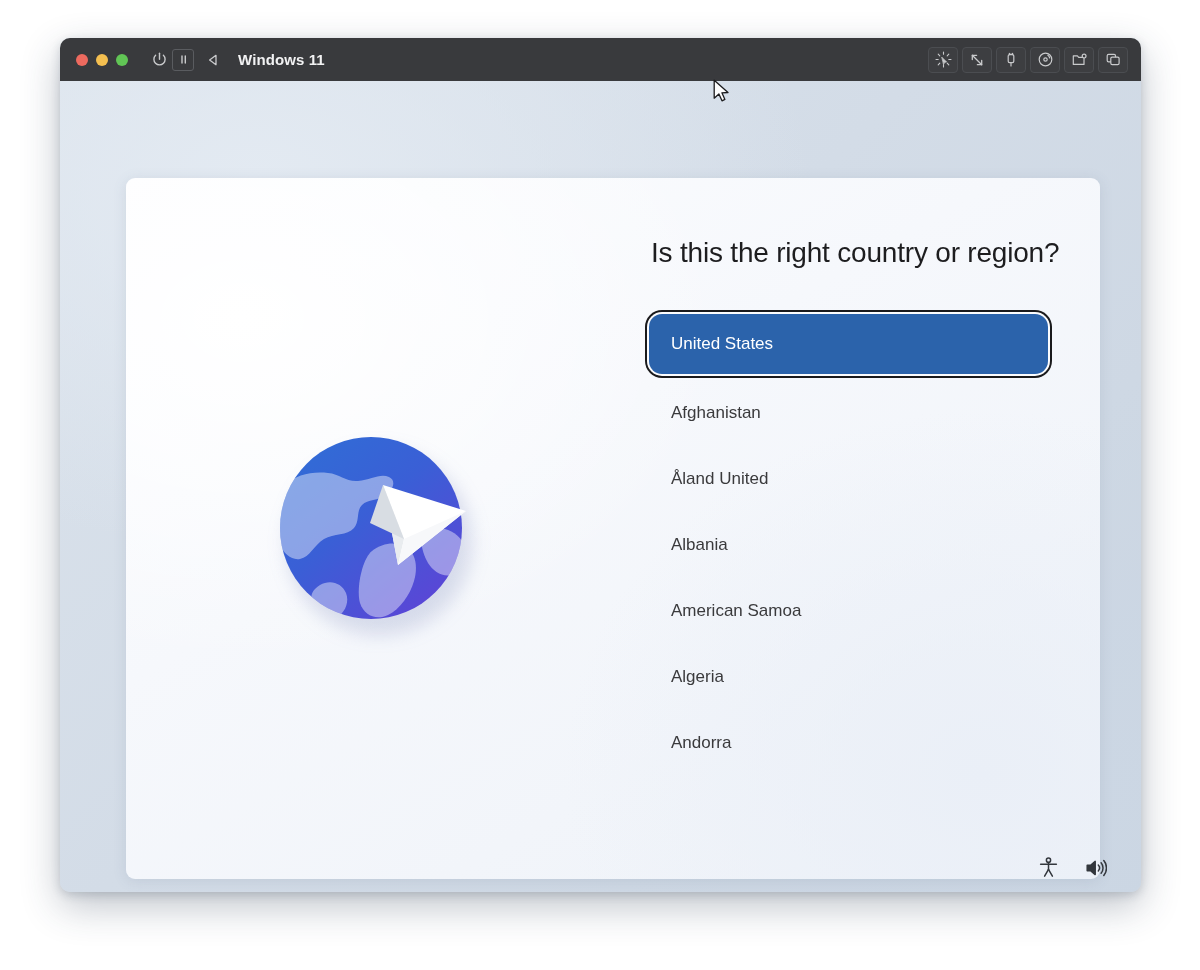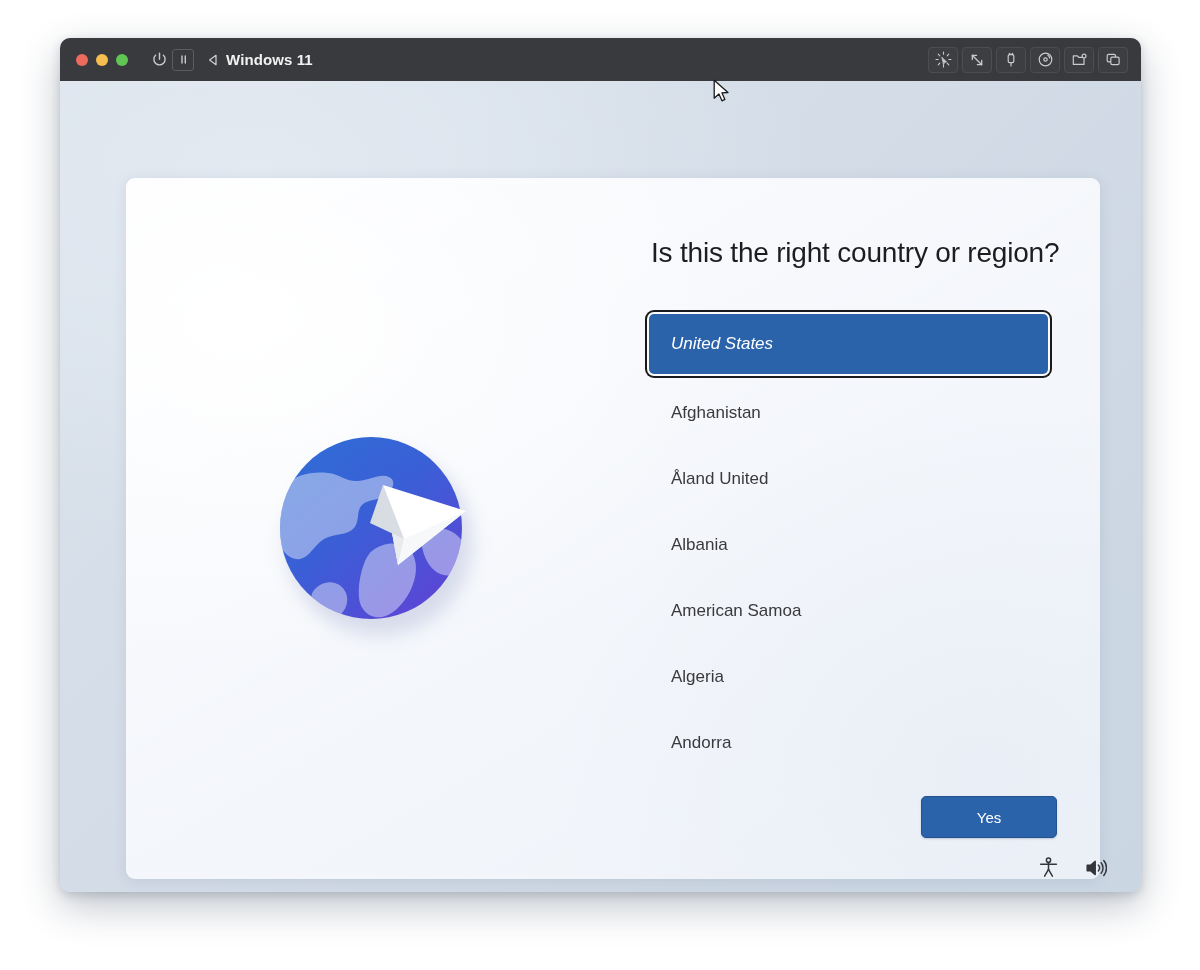--- a/index.html
+++ b/index.html
@@ -66,20 +66,21 @@
   .tb-btn.boxed {
     border: 1px solid #5a5c60;
     width: 22px; height: 22px;
     border-radius: 3px;
   }
 
   .tb-title {
     color: #f2f2f3;
     font-size: 15px;
     font-weight: bold;
+    margin-left: 12px;
     letter-spacing: 0.1px;
     white-space: nowrap;
   }
 
   .tb-right {
     margin-left: auto;
     display: flex;
     align-items: center;
     gap: 4px;
   }
@@ -177,24 +178,23 @@
     font-size: 17px;
     color: #3a3a3c;
     border-radius: 4px;
   }
 
   .country-item.selected {
     position: relative;
     background: #2b63ab;
     color: #ffffff;
     height: 60px;
-    border-radius: 5px;
+    border-radius: 13px;
     box-shadow: 0 0 0 2px #fbfcfe, 0 0 0 4px #1a1a1c;
     margin: 4px 0 6px 0;
-    font-style: italic;
   }
 
   
   .yes-btn {
     position: absolute;
     left: 272px;
     top: 618px;
     width: 136px;
     height: 42px;
     background: #2b63ab;
@@ -374,21 +374,20 @@
             <span>American Samoa</span>
           </div>
           <div class="country-item">
             <span>Algeria</span>
           </div>
           <div class="country-item">
             <span>Andorra</span>
           </div>
         </div>
 
-        <div class="yes-btn">Yes</div>
       </div>
     </div>
 
     <div class="bottom-bar">
       <div class="bb-icon">
         <svg width="21" height="21" viewBox="0 0 21 21" fill="none" stroke="currentColor" stroke-width="1.5" stroke-linecap="round" stroke-linejoin="round">
           <circle cx="10.5" cy="3.2" r="2.1"></circle>
           <path d="M2.6 7.2 L18.4 7.2"></path>
           <path d="M10.5 6.6 L10.5 12.4"></path>
           <path d="M10.5 12.4 L6.6 19.2"></path>

